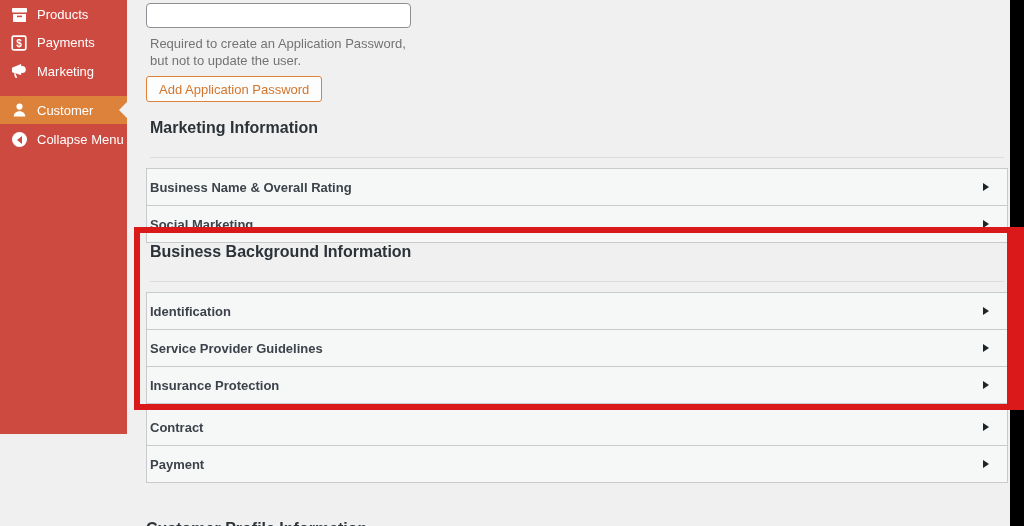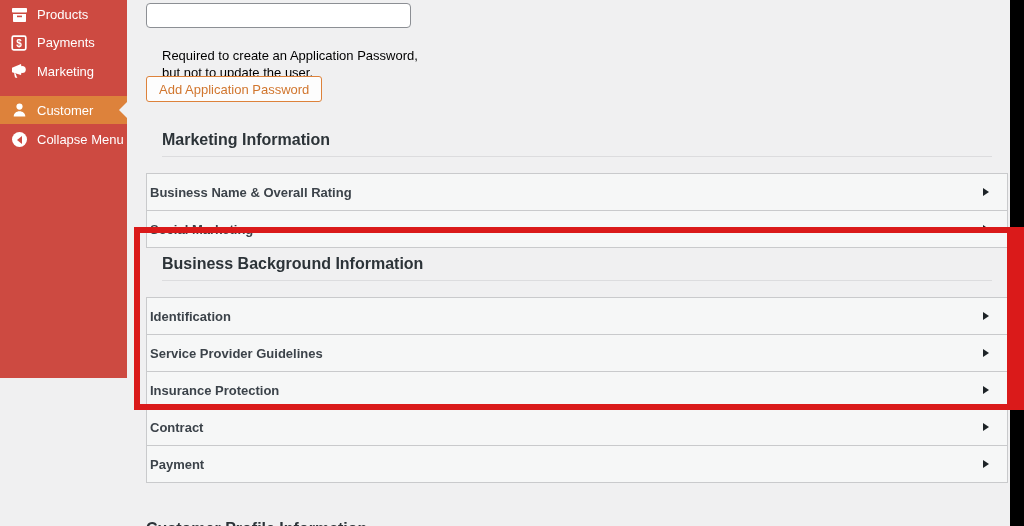--- a/index.html
+++ b/index.html
@@ -1,47 +1,47 @@
 <!DOCTYPE html>
 <html><head>
 <meta charset="utf-8">
 <style>
   html,body{margin:0;padding:0;}
   body{font-family:"Liberation Sans",sans-serif;}
   .page{position:relative;width:1024px;height:526px;background:#f0f0f1;overflow:hidden;}
 
   
-  .sidebar{position:absolute;left:0;top:0;width:127px;height:378px;background:#cd4a41;z-index:2;}
+  .sidebar{position:absolute;left:0;top:0;width:127px;height:434px;background:#cd4a41;z-index:2;}
   .side-item{position:absolute;left:0;width:127px;height:29px;display:flex;align-items:center;
              color:#fff;font-size:13px;cursor:pointer;}
   .side-item .ico{width:18px;height:18px;margin-left:10px;margin-right:9px;display:flex;
                   align-items:center;justify-content:center;flex:none;}
   .side-item.active{background:#dd823b;}
   .side-item.active::after{content:"";position:absolute;right:0;top:50%;margin-top:-8px;
       border:8px solid transparent;border-right-color:#f0f0f1;}
   .circle-ico{width:15px;height:15px;border-radius:50%;background:#fff;display:flex;
               align-items:center;justify-content:center;}
   .circle-ico .tri-left{width:0;height:0;border:4px solid transparent;
               border-right:5px solid #cd4a41;margin-left:-4px;}
 
   
   .content{position:absolute;left:127px;top:0;right:0;bottom:0;background:#f0f0f1;z-index:1;}
 
   .app-pass-input{position:absolute;left:19px;top:3px;width:265px;height:25px;box-sizing:border-box;
       border:1px solid #8c8f94;border-radius:4px;background:#fff;padding:0 8px;font-size:13px;
       font-family:"Liberation Sans",sans-serif;}
-  .helper{position:absolute;left:19px;top:31px;width:272px;margin:16px;font-size:13px;line-height:17px;
-      color:#000000;}
+  .helper{position:absolute;left:19px;top:31px;width:272px;margin:4px;font-size:13px;line-height:17px;
+      color:#737373;}
   .add-btn{position:absolute;left:19px;top:76px;height:26px;padding:0 12px;box-sizing:border-box;
       background:#fdfdfd;border:1px solid #dd823b;border-radius:3px;color:#d1762e;font-size:13px;
       font-family:Liberation Sans, sans-serif;cursor:pointer;}
 
   .sec{position:absolute;left:19px;right:16px;}
-  .sec h2{margin:16px;font-size:16px;line-height:19px;font-weight:600;color:#2c3338;
-      padding-bottom:7px;border-bottom:1px solid #dcdcde;}
+  .sec h2{margin:4px;font-size:16px;line-height:19px;font-weight:600;color:#2c3338;
+      padding-bottom:20px;border-bottom:1px solid #dcdcde;}
   .rows{margin-top:10px;}
   .acc-row{height:38px;box-sizing:border-box;background:#f6f7f7;border:1px solid #c9cacc;
       display:flex;align-items:center;padding:0 18px 0 3px;cursor:pointer;}
   .acc-row + .acc-row{margin-top:-1px;}
   .acc-row .lbl{font-size:13px;font-weight:700;color:#3c434a;}
   .acc-row .arrow{margin-left:auto;width:0;height:0;border-top:4px solid transparent;
       border-bottom:4px solid transparent;border-left:6px solid #1d2327;}
 
   .cut-heading{position:absolute;left:19px;top:519px;margin:0;font-size:16px;line-height:19px;
       font-weight:600;color:#2c3338;}

